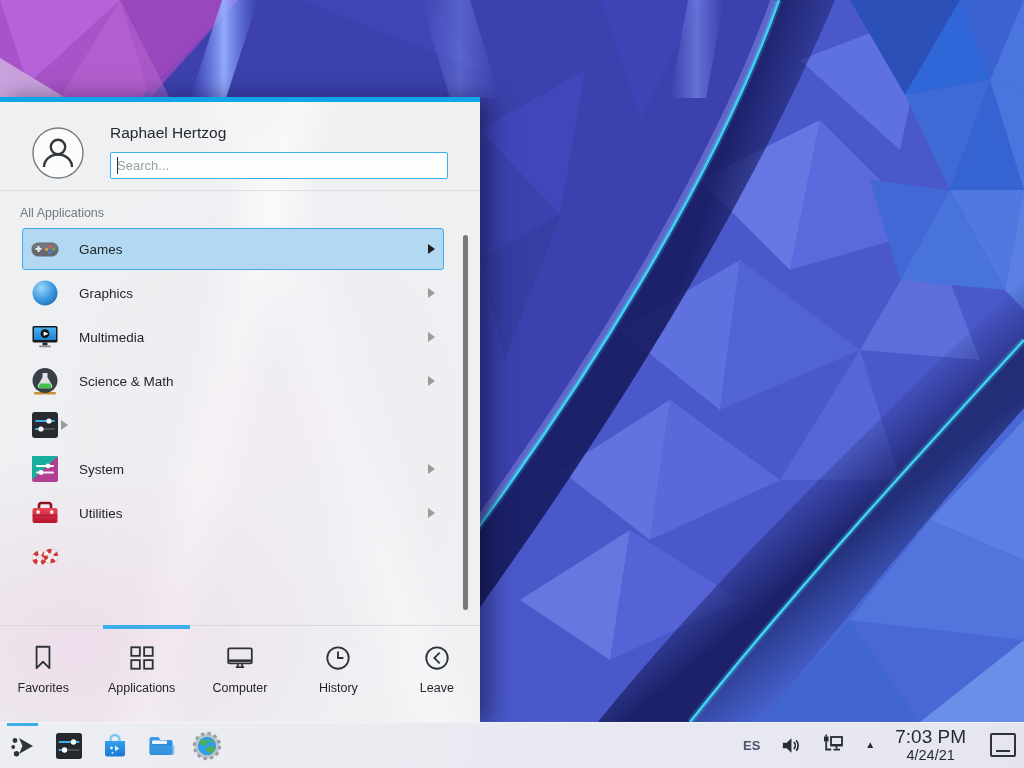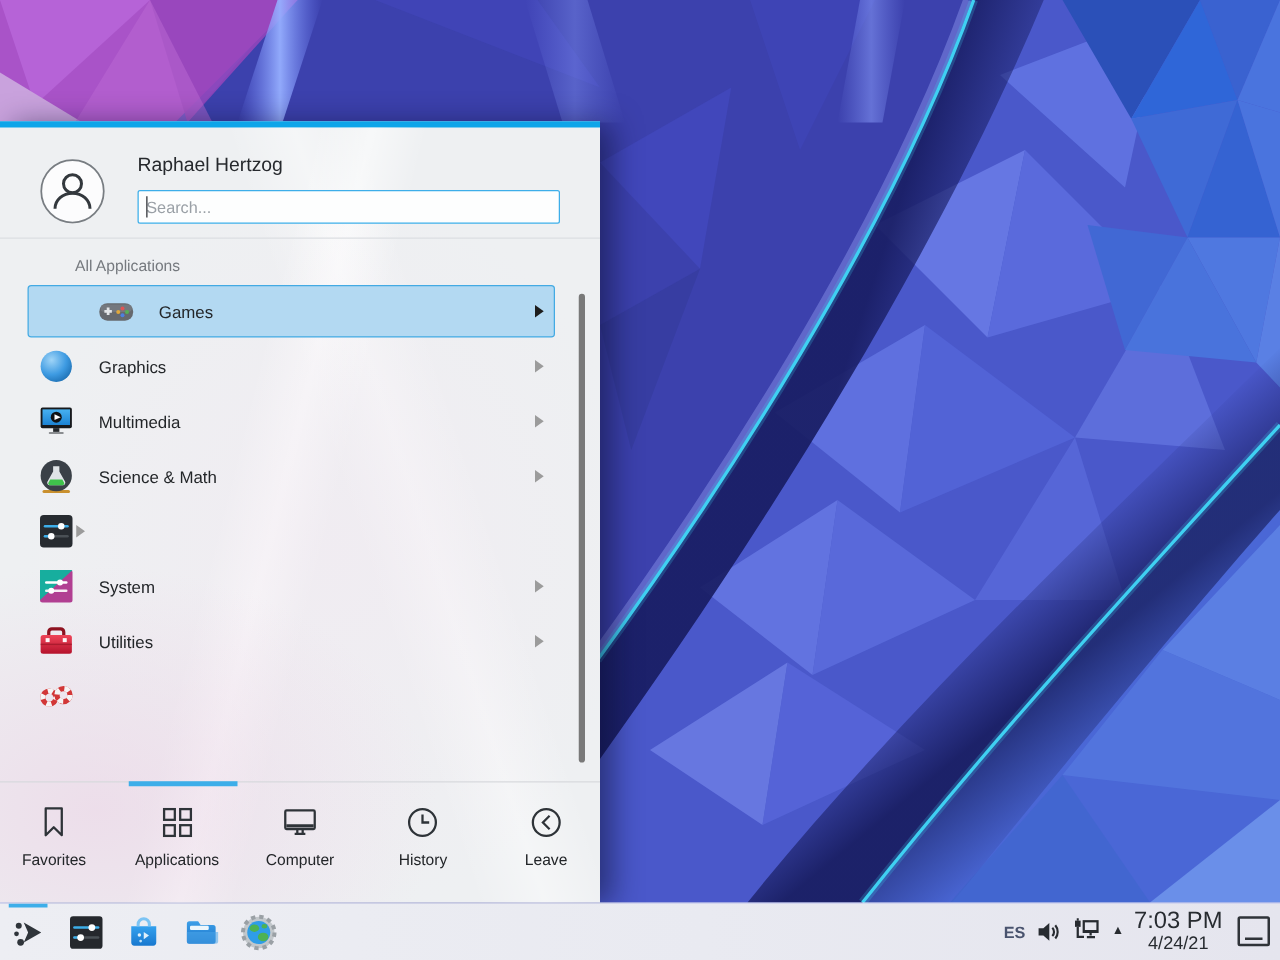--- a/index.html
+++ b/index.html
@@ -22,26 +22,26 @@
   .lheader{position:absolute;left:0;top:0;width:100%;height:89px;}
   .lheader::after{content:'';position:absolute;left:0;right:0;bottom:0;height:1px;background:#dcdee2;}
   .avatar{position:absolute;left:32px;top:25px;width:52px;height:52px;}
   .user-name{position:absolute;left:110px;top:22px;font-size:15.5px;color:#26292d;}
   .search{position:absolute;left:110px;top:50px;width:338px;height:27px;box-sizing:border-box;
     border:1px solid #3daee9;border-radius:2px;background:#fdfefe;padding:0 6px;
     font-family:"Liberation Sans",sans-serif;font-size:13px;color:#c2410c;outline:none;}
   .search::placeholder{color:#9aa0a6;}
   .caret-bar{position:absolute;left:117px;top:55px;width:1px;height:17px;background:#2b2e33;}
 
-  .section-label{position:absolute;left:20px;top:104px;font-size:12.5px;color:#75797e;margin-left:40px;}
+  .section-label{position:absolute;left:20px;top:104px;font-size:12.5px;color:#75797e;}
 
   .cat-list{position:absolute;left:0;top:123px;width:100%;height:405px;overflow:hidden;padding-top:3px;box-sizing:border-box;}
   .row{display:flex;align-items:center;height:40px;margin:0 36px 2px 22px;
     border:1px solid transparent;border-radius:3px;}
-  .row.selected{background:#b3d9f2;border-color:#43aae3;padding-left:48px;}
+  .row.selected{background:#b3d9f2;border-color:#43aae3;}
   .ci{width:32px;height:32px;margin-left:6px;flex:none;}
   .ci svg{display:block;width:32px;height:32px;}
   .lbl{margin-left:18px;font-size:13.5px;color:#232629;flex:1;}
   .arr{width:0;height:0;border-left:7px solid #9b9b9b;border-top:5px solid transparent;
     border-bottom:5px solid transparent;margin-right:8px;flex:none;}
   .row.selected .arr{border-left-color:#1d1d1d;}
 
   .vscroll{position:absolute;right:12px;top:133px;width:5px;height:375px;border-radius:3px;background:#797979;}
 
   .lfooter{position:absolute;left:0;bottom:0;width:100%;height:97px;border-top:1px solid #d7d9dd;
@@ -51,21 +51,21 @@
   .ftab svg{width:30px;height:30px;}
   .ftab .flbl{margin-top:8px;font-size:12.5px;color:#232629;}
 
   
   .taskbar{position:absolute;left:0;bottom:0;width:1024px;height:46px;
     background:linear-gradient(90deg,#edeef3 0%,#e9eaf1 55%,#e5e5ee 100%);
     border-top:1px solid #f3f4f8;box-sizing:border-box;display:flex;align-items:center;}
   .task-btn{width:46px;height:45px;position:relative;display:flex;align-items:center;justify-content:center;flex:none;}
   .task-btn svg{width:32px;height:32px;}
   .task-btn.active::before{content:'';position:absolute;top:0;left:7px;width:31px;height:3px;background:#3daee9;}
-  .tray{margin-left:auto;display:flex;align-items:center;gap:8px;padding-right:8px;}
+  .tray{margin-left:auto;display:flex;align-items:center;gap:20px;padding-right:8px;}
   .kb-layout{font-size:13px;font-weight:bold;color:#49536e;}
   .tray-ic svg{display:block;}
   .caret-up{font-size:10px;color:#272b30;line-height:1;}
   .clock{text-align:center;color:#272b30;line-height:1.08;}
   .clock .time{font-size:19px;}
   .clock .date{font-size:14.5px;}
   .show-desktop{width:26px;height:24px;border:2px solid #2f3338;border-radius:2px;position:relative;margin-left:4px;box-sizing:border-box;}
   .show-desktop::after{content:'';position:absolute;left:4px;right:4px;bottom:3px;height:2px;background:#2f3338;}
 </style>
 </head>

